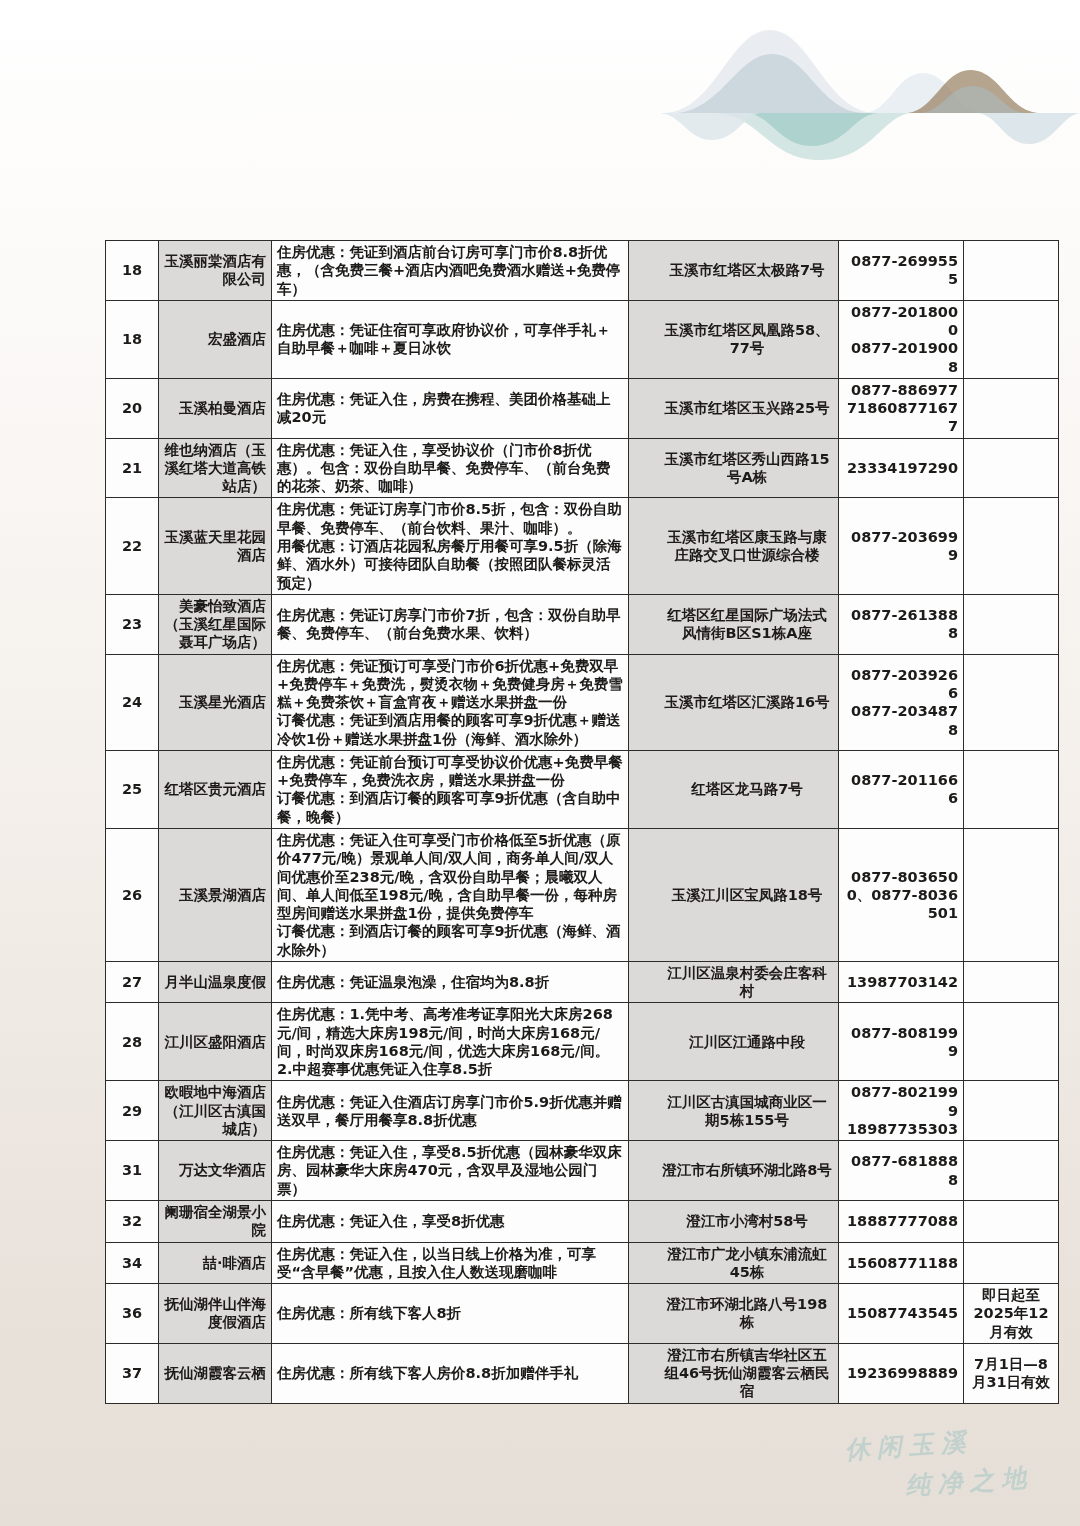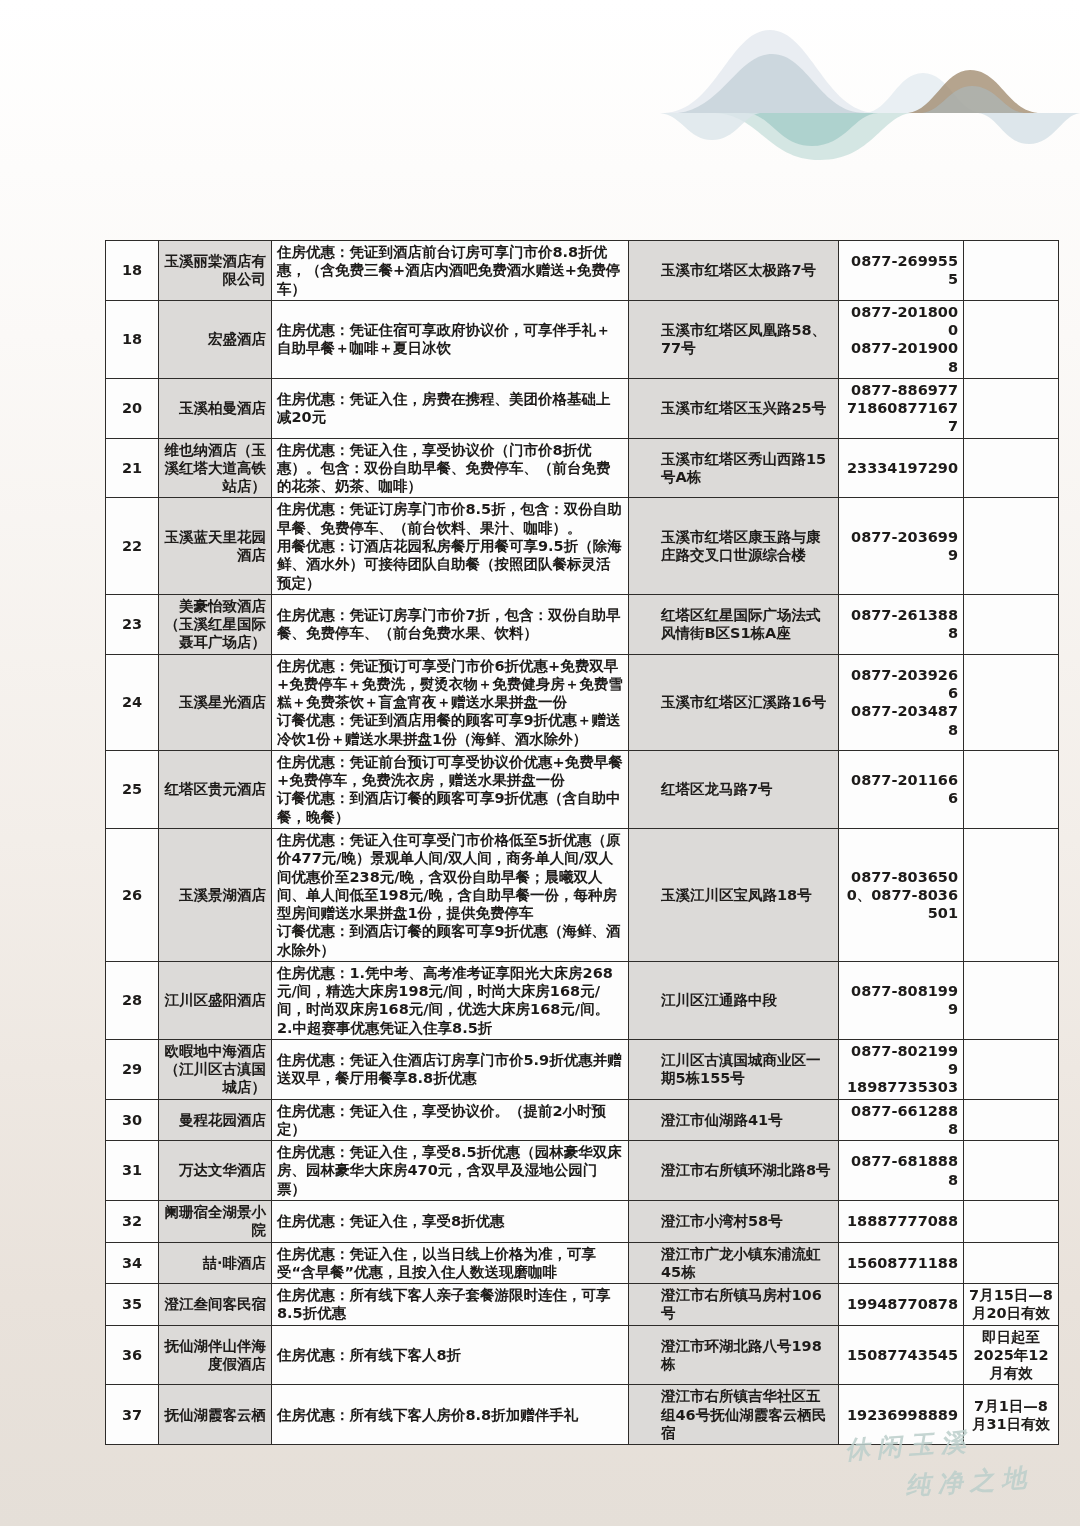--- a/index.html
+++ b/index.html
@@ -15,21 +15,21 @@
   td{
     border:1.6px solid var(--border-color,#2e2c2a);
     padding:2px 5px;
     font-size:14.5px;font-weight:600;line-height:1.26;
     vertical-align:middle;color:#1d1b19;
     overflow-wrap:break-word;
   }
   .cell-num{width:42px;text-align:center;background:var(--cell-white,#fdfdfd);}
   .cell-name{width:102px;text-align:right;background:var(--cell-gray,#dcdad8);}
   .cell-details{width:346px;background:var(--cell-white,#fdfdfd);text-align:left;white-space:pre-line;}
-  .cell-address{width:172px;background:var(--cell-gray,#dcdad8);text-align:left;padding-left:32px;}
+  .cell-address{width:172px;background:var(--cell-gray,#dcdad8);text-align:center;padding-left:32px;}
   .cell-phone{width:114px;background:var(--cell-white,#fdfdfd);text-align:right;word-break:break-all;white-space:pre-line;}
   .cell-validity{width:84px;background:var(--cell-white,#fdfdfd);text-align:center;white-space:pre-line;}
   .watermark{
     position:absolute;right:48px;bottom:22px;text-align:left;
     color:var(--watermark-color,#bccfcb);opacity:.85;
     font-size:25px;font-style:italic;letter-spacing:7px;font-weight:600;
     transform:rotate(-4deg);line-height:1.6;
   }
   .watermark .wm2{margin-left:58px;}
 </style>
@@ -134,45 +134,45 @@
         <tr>
           <td class="cell-num">26</td>
           <td class="cell-name">玉溪景湖酒店</td>
           <td class="cell-details">住房优惠：凭证入住可享受门市价格低至5折优惠（原价477元/晚）景观单人间/双人间，商务单人间/双人间优惠价至238元/晚，含双份自助早餐；晨曦双人间、单人间低至198元/晚，含自助早餐一份，每种房型房间赠送水果拼盘1份，提供免费停车
 订餐优惠：到酒店订餐的顾客可享9折优惠（海鲜、酒水除外）</td>
           <td class="cell-address">玉溪江川区宝凤路18号</td>
           <td class="cell-phone">0877-8036500、0877-8036501</td>
           <td class="cell-validity"></td>
         </tr>
         <tr>
+          <td class="cell-num">27</td>
+          <td class="cell-name">月半山温泉度假</td>
+          <td class="cell-details">住房优惠：凭证温泉泡澡，住宿均为8.8折</td>
+          <td class="cell-address">江川区温泉村委会庄客科村</td>
+          <td class="cell-phone">13987703142</td>
+          <td class="cell-validity"></td>
+        </tr>
+        <tr>
           <td class="cell-num">28</td>
           <td class="cell-name">江川区盛阳酒店</td>
           <td class="cell-details">住房优惠：1.凭中考、高考准考证享阳光大床房268元/间，精选大床房198元/间，时尚大床房168元/间，时尚双床房168元/间，优选大床房168元/间。2.中超赛事优惠凭证入住享8.5折</td>
           <td class="cell-address">江川区江通路中段</td>
           <td class="cell-phone">0877-8081999</td>
           <td class="cell-validity"></td>
         </tr>
         <tr>
           <td class="cell-num">29</td>
           <td class="cell-name">欧暇地中海酒店（江川区古滇国城店）</td>
           <td class="cell-details">住房优惠：凭证入住酒店订房享门市价5.9折优惠并赠送双早，餐厅用餐享8.8折优惠</td>
           <td class="cell-address">江川区古滇国城商业区一期5栋155号</td>
           <td class="cell-phone">0877-8021999
 18987735303</td>
           <td class="cell-validity"></td>
         </tr>
         <tr>
-          <td class="cell-num">30</td>
-          <td class="cell-name">曼程花园酒店</td>
-          <td class="cell-details">住房优惠：凭证入住，享受协议价。（提前2小时预定）</td>
-          <td class="cell-address">澄江市仙湖路41号</td>
-          <td class="cell-phone">0877-6612888</td>
-          <td class="cell-validity"></td>
-        </tr>
-        <tr>
           <td class="cell-num">31</td>
           <td class="cell-name">万达文华酒店</td>
           <td class="cell-details">住房优惠：凭证入住，享受8.5折优惠（园林豪华双床房、园林豪华大床房470元，含双早及湿地公园门票）</td>
           <td class="cell-address">澄江市右所镇环湖北路8号</td>
           <td class="cell-phone">0877-6818888</td>
           <td class="cell-validity"></td>
         </tr>
         <tr>
           <td class="cell-num">32</td>
           <td class="cell-name">阑珊宿全湖景小院</td>
@@ -181,28 +181,20 @@
           <td class="cell-phone">18887777088</td>
           <td class="cell-validity"></td>
         </tr>
         <tr>
           <td class="cell-num">34</td>
           <td class="cell-name">喆·啡酒店</td>
           <td class="cell-details">住房优惠：凭证入住，以当日线上价格为准，可享受“含早餐”优惠，且按入住人数送现磨咖啡</td>
           <td class="cell-address">澄江市广龙小镇东浦流虹45栋</td>
           <td class="cell-phone">15608771188</td>
           <td class="cell-validity"></td>
-        </tr>
-        <tr>
-          <td class="cell-num">35</td>
-          <td class="cell-name">澄江叁间客民宿</td>
-          <td class="cell-details">住房优惠：所有线下客人亲子套餐游限时连住，可享8.5折优惠</td>
-          <td class="cell-address">澄江市右所镇马房村106号</td>
-          <td class="cell-phone">19948770878</td>
-          <td class="cell-validity">7月15日—8月20日有效</td>
         </tr>
         <tr>
           <td class="cell-num">36</td>
           <td class="cell-name">抚仙湖伴山伴海度假酒店</td>
           <td class="cell-details">住房优惠：所有线下客人8折</td>
           <td class="cell-address">澄江市环湖北路八号198栋</td>
           <td class="cell-phone">15087743545</td>
           <td class="cell-validity">即日起至2025年12月有效</td>
         </tr>
         <tr>

